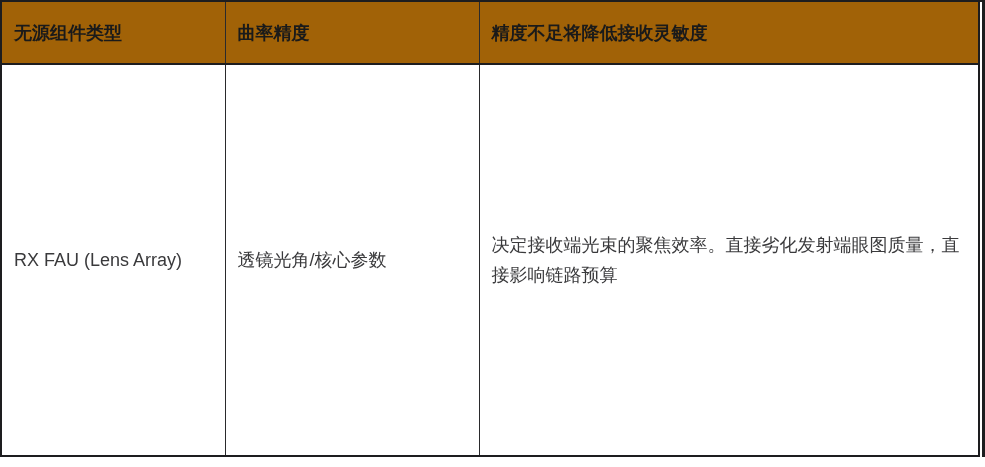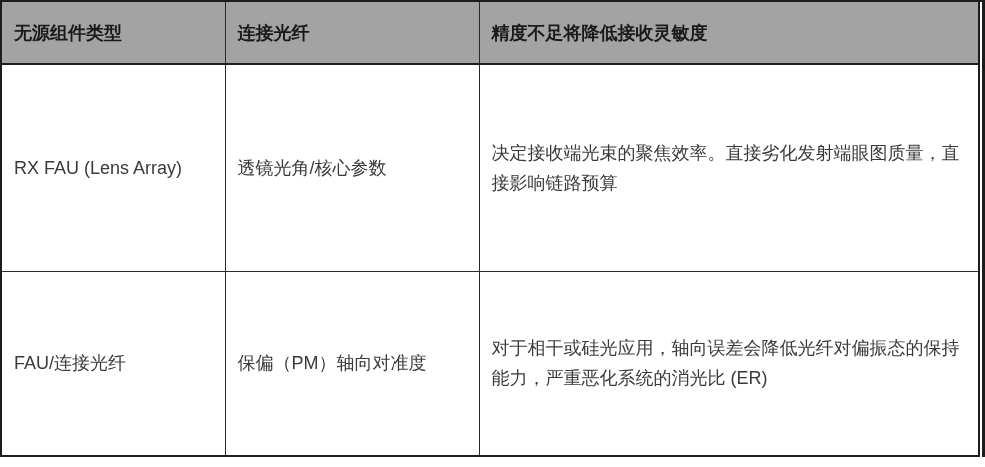--- a/index.html
+++ b/index.html
@@ -28,21 +28,21 @@
   table.spec-table th,
   table.spec-table td {
     border: 1px solid #2a2a2c;
     padding: 6px 12px;
     vertical-align: middle;
     text-align: left;
     box-sizing: border-box;
   }
   table.spec-table thead tr {
     height: 63px;
-    background: #a3a3a3;
+    background: #a16207;
   }
   table.spec-table th {
     font-size: 18px;
     font-weight: bold;
     color: #1a1a1a;
     border-bottom: 2px solid #1d1d1f;
   }
   table.spec-table td {
     font-size: 18px;
     font-weight: normal;
@@ -81,34 +81,29 @@
 
   <table class="spec-table">
     <colgroup>
       <col class="col-component">
       <col class="col-parameter">
       <col class="col-impact">
     </colgroup>
     <thead>
       <tr>
         <th>无源组件类型</th>
-        <th>连接光纤</th>
+        <th>曲率精度</th>
         <th>精度不足将降低接收灵敏度</th>
       </tr>
     </thead>
     <tbody>
       <tr class="row-3">
         <td>RX FAU (Lens Array)</td>
         <td>透镜光角/核心参数</td>
         <td>决定接收端光束的聚焦效率。直接劣化发射端眼图质量，直接影响链路预算</td>
-      </tr>
-      <tr class="row-4">
-        <td>FAU/连接光纤</td>
-        <td>保偏（PM）轴向对准度</td>
-        <td>对于相干或硅光应用，轴向误差会降低光纤对偏振态的保持能力，严重恶化系统的消光比 (ER)</td>
       </tr>
     </tbody>
   </table>
 
   <div class="edge-right"></div>
   <div class="edge-top"></div>
 
 </div>
 
 </body></html>

